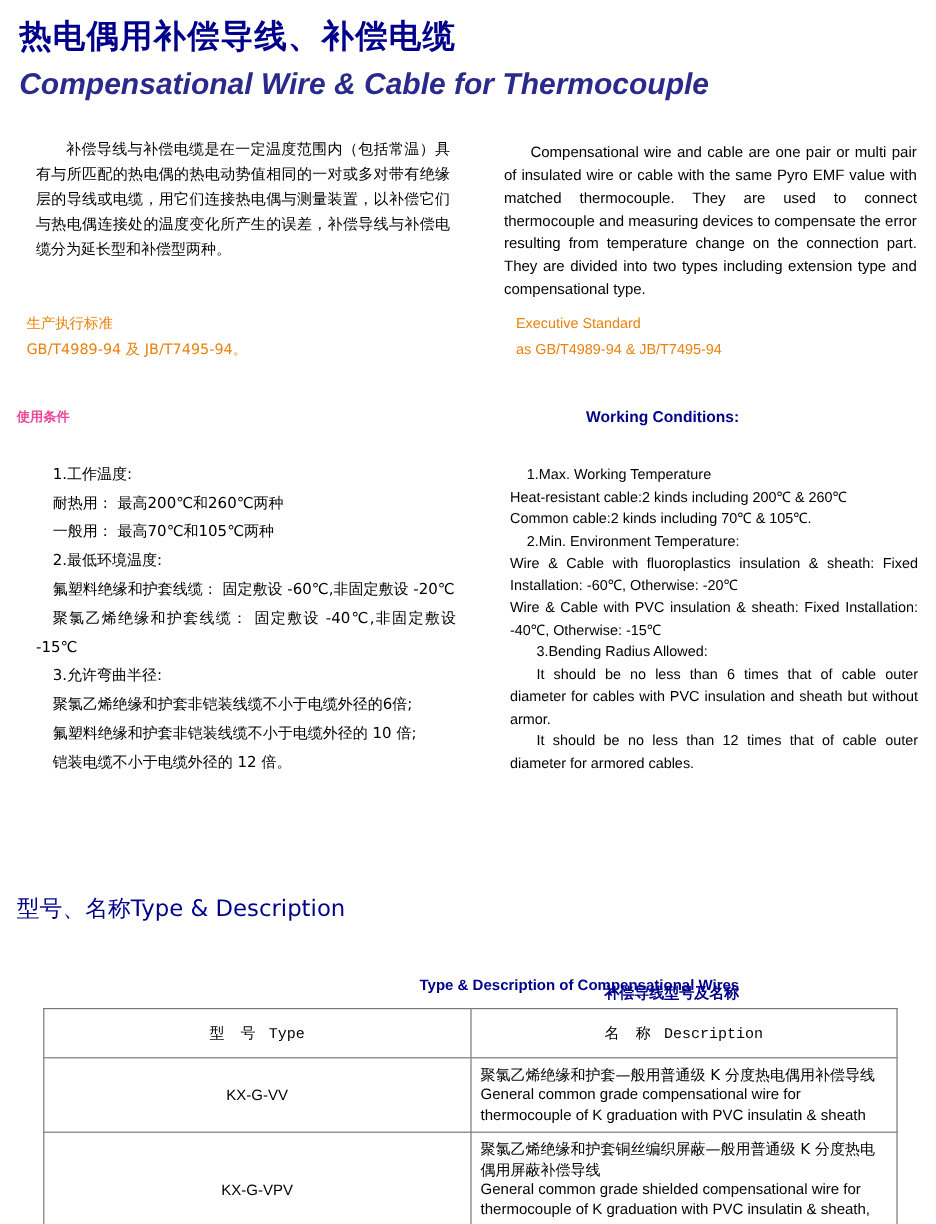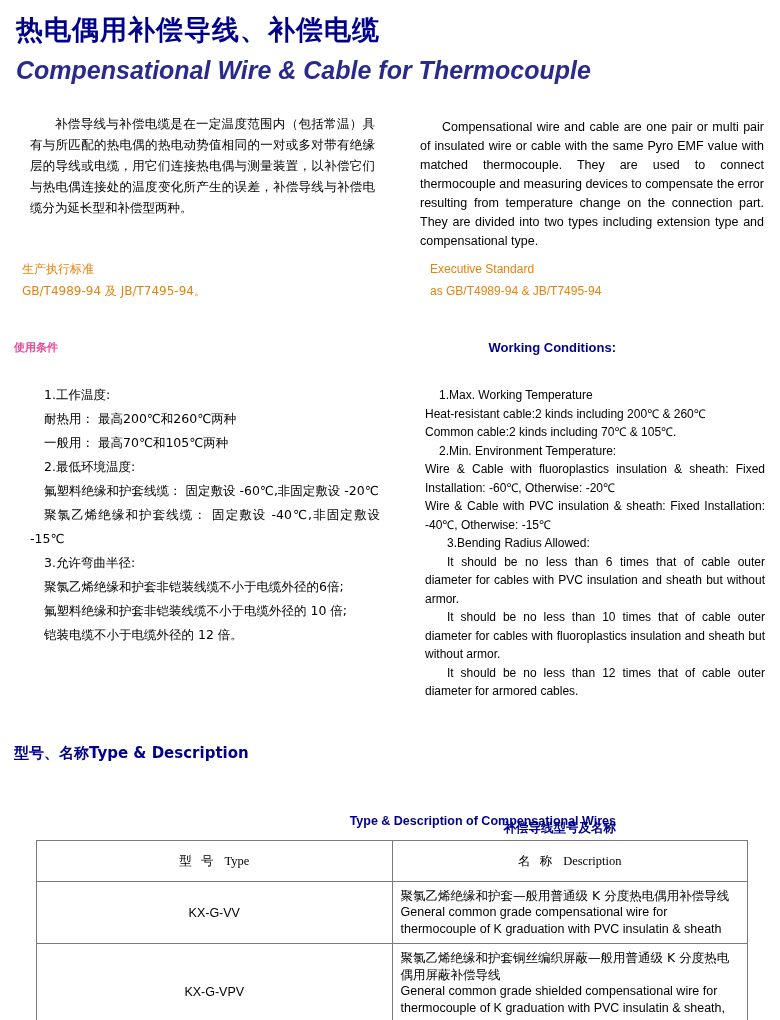--- a/index.html
+++ b/index.html
@@ -136,22 +136,22 @@
   }
   .cond-en .ind2 {
     display: block;
     text-indent: 22px;
   }
   
   .type-head {
     position: absolute;
     left: 14px;
     top: 744px;
-    font-size: 15px;
-    font-weight: bold;
+    font-size: 19px;
+    font-weight: normal;
     color: #00008B;
     font-family: "DejaVu Sans", "Liberation Sans", sans-serif;
   }
   .tbl-cap-cn {
     position: absolute;
     right: 16px;
     top: 820px;
     font-size: 12.5px;
     font-weight: bold;
     color: #00008B;
@@ -179,21 +179,21 @@
     border: 1px solid #7a7a7a;
     padding: 5px 8px;
     vertical-align: middle;
     font-size: 12.5px;
     color: #000;
   }
   table.desc th {
     text-align: center;
     font-weight: normal;
     height: 30px;
-    font-family: Liberation Serif, serif;
+    font-family: Liberation Mono, monospace;
   }
   table.desc th .cn {
     letter-spacing: 3px;
     margin-right: 8px;
   }
   table.desc td.code {
     text-align: center;
     width: 166px;
     font-family: "Liberation Sans", sans-serif;
   }
@@ -249,21 +249,20 @@
 
   <div class="cond-en">
     <span class="ind">1.Max. Working Temperature</span>
     <span> Heat-resistant cable:2 kinds including 200℃ &amp; 260℃</span>
     <span style="display:block">Common cable:2 kinds including 70℃ &amp; 105℃.</span>
     <span class="ind">2.Min. Environment Temperature:</span>
     <span style="display:block">Wire &amp; Cable with fluoroplastics insulation &amp; sheath: Fixed Installation: -60℃,    Otherwise:    -20℃</span>
     <span style="display:block">Wire &amp; Cable with PVC insulation &amp; sheath:    Fixed Installation: -40℃,   Otherwise:    -15℃</span>
     <span class="ind2">3.Bending Radius Allowed:</span>
     <span class="ind2">It should be no less than 6 times that of cable outer diameter for cables with PVC insulation and sheath but without armor.</span>
-    <span class="ind2">It should be no less than 10 times that of cable outer diameter for cables with fluoroplastics insulation and sheath but without armor.</span>
     <span class="ind2">It should be no less than 12 times that of cable outer diameter for armored cables.</span>
   </div>
 
   <div class="type-head">型号、名称Type &amp; Description</div>
   <div class="tbl-cap-cn">补偿导线型号及名称</div>
   <div class="tbl-cap-en">Type &amp; Description of Compensational Wires</div>
 
   <table class="desc">
     <thead>
       <tr>

